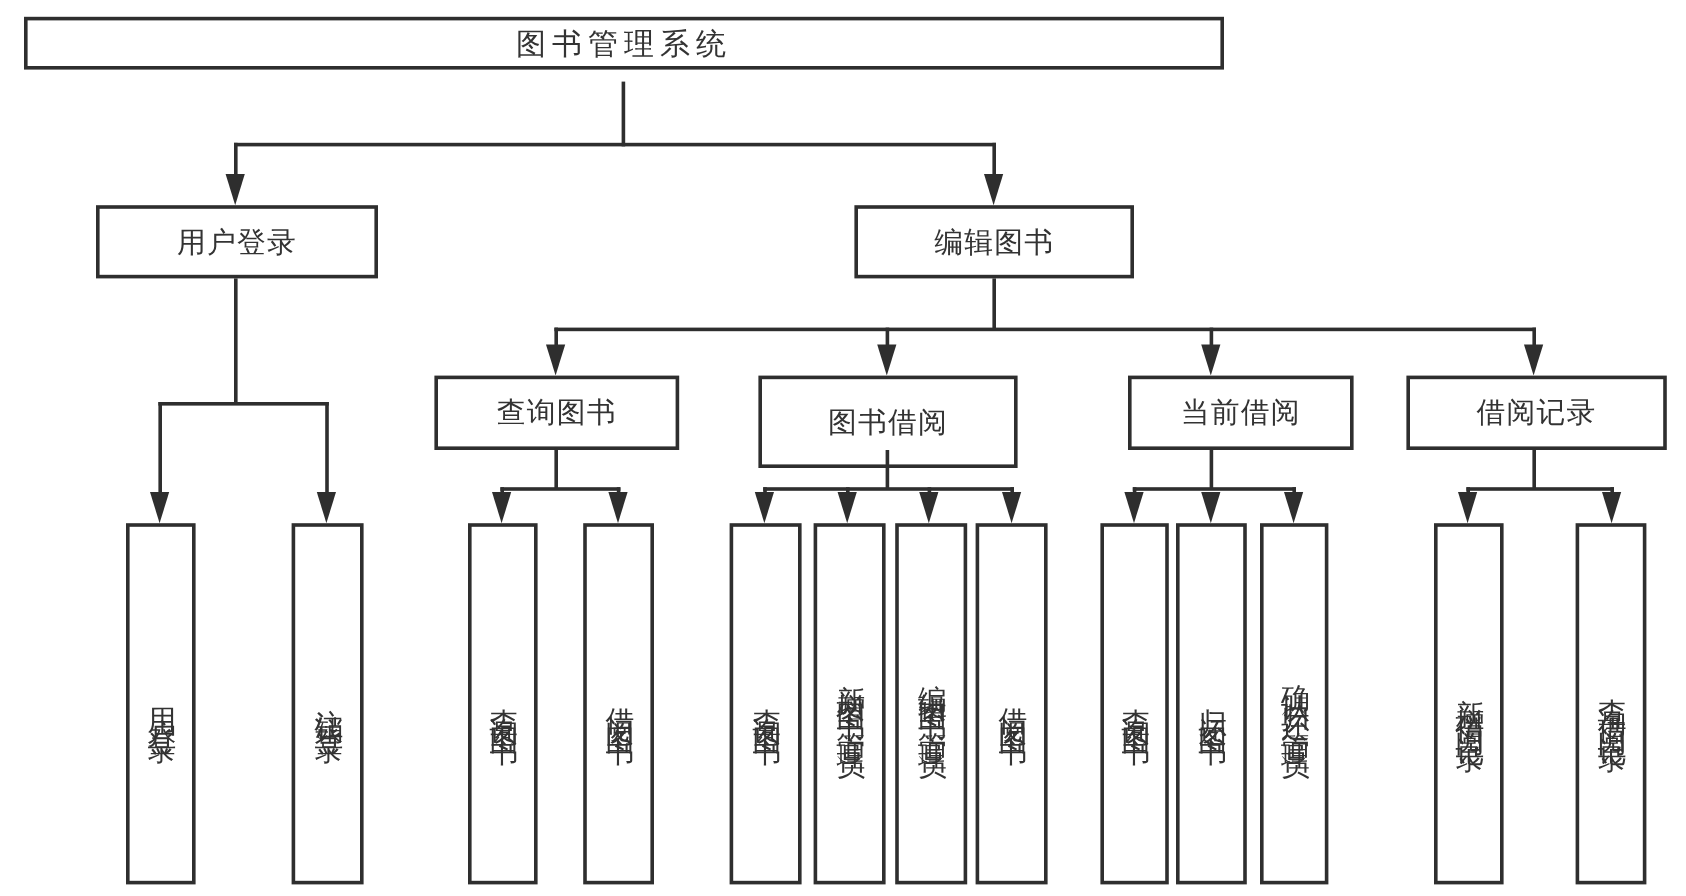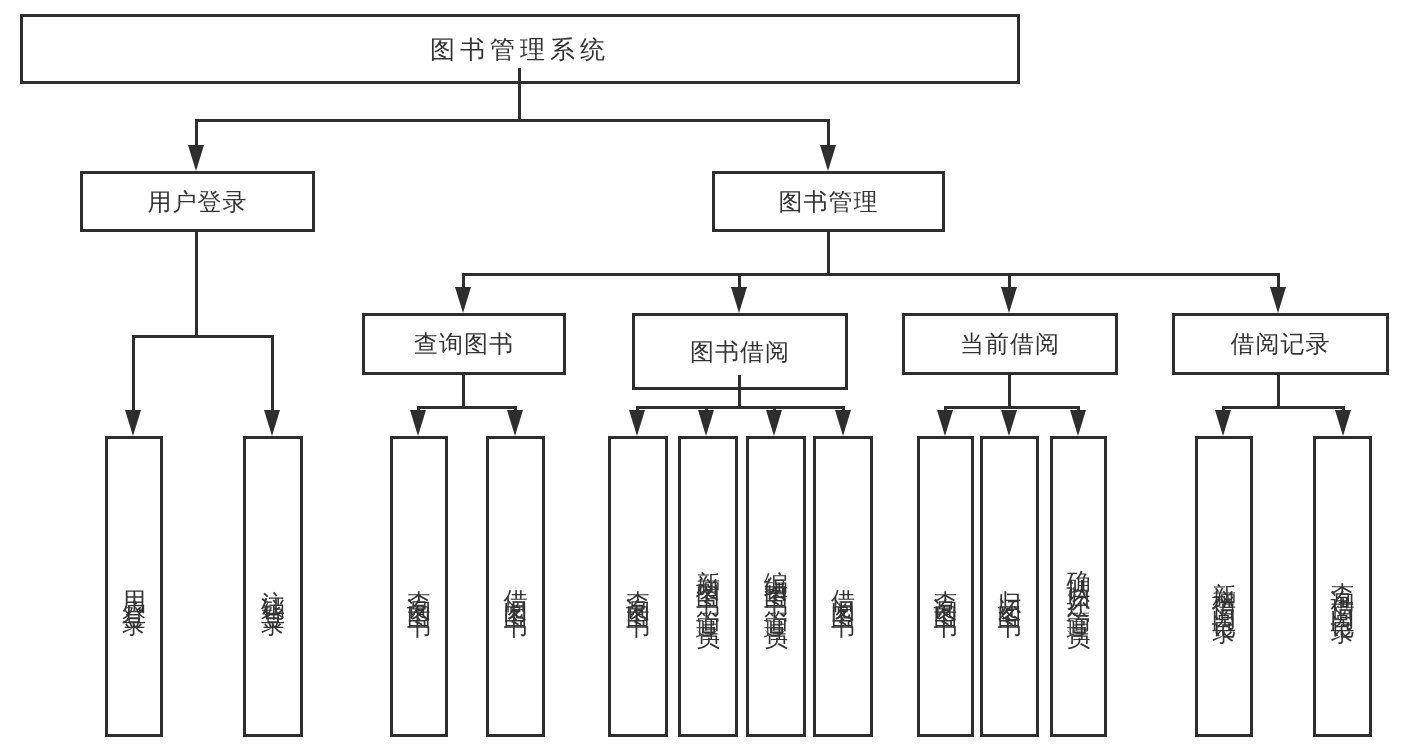--- a/index.html
+++ b/index.html
@@ -28,36 +28,36 @@
   .watermark{
     position:absolute;right:5px;bottom:5px;z-index:5;
     font-size:20px;color:rgba(128,128,138,0.85);letter-spacing:1px;white-space:nowrap;
   }
 </style>
 </head>
 <body>
 
 <div class="canvas">
 
-  <div class="box" style="left:20px;top:14px;width:1000px;height:70px">
+  <div class="box" style="left:20px;top:14px;width:1000px;height:44px">
     <span class="lbl root">图书管理系统</span>
   </div>
 
   <div class="vline" style="left:518px;top:68px;height:54px"></div>
   <div class="hline" style="left:195px;top:119px;width:635px"></div>
   <div class="vline" style="left:195px;top:119px;height:30px"></div>
   <div class="vline" style="left:827px;top:119px;height:30px"></div>
   <div class="arrow" style="left:188px;top:145px"></div>
   <div class="arrow" style="left:820px;top:145px"></div>
 
   <div class="box" style="left:80px;top:171px;width:235px;height:61px">
     <span class="lbl">用户登录</span>
   </div>
   <div class="box" style="left:712px;top:171px;width:233px;height:61px">
-    <span class="lbl">图书管理</span>
+    <span class="lbl">编辑图书</span>
   </div>
 
   <div class="vline" style="left:195px;top:232px;height:105px"></div>
   <div class="hline" style="left:132px;top:335px;width:142px"></div>
   <div class="vline" style="left:132px;top:335px;height:80px"></div>
   <div class="vline" style="left:271px;top:335px;height:80px"></div>
   <div class="arrow" style="left:125px;top:410px"></div>
   <div class="arrow" style="left:264px;top:410px"></div>
 
   <div class="vline" style="left:827px;top:232px;height:43px"></div>
@@ -70,21 +70,21 @@
   <div class="arrow" style="left:731px;top:287px"></div>
   <div class="arrow" style="left:1001px;top:287px"></div>
   <div class="arrow" style="left:1270px;top:287px"></div>
 
   <div class="box" style="left:362px;top:313px;width:204px;height:62px">
     <span class="lbl">查询图书</span>
   </div>
   <div class="box" style="left:632px;top:313px;width:216px;height:77px">
     <span class="lbl">图书借阅</span>
   </div>
-  <div class="box" style="left:902px;top:313px;width:216px;height:62px">
+  <div class="box" style="left:940px;top:313px;width:188px;height:62px">
     <span class="lbl">当前借阅</span>
   </div>
   <div class="box" style="left:1172px;top:313px;width:217px;height:62px">
     <span class="lbl">借阅记录</span>
   </div>
 
   <div class="vline" style="left:462px;top:374px;height:34px"></div>
   <div class="hline" style="left:417px;top:406px;width:100px"></div>
   <div class="vline" style="left:417px;top:406px;height:8px"></div>
   <div class="vline" style="left:514px;top:406px;height:8px"></div>

